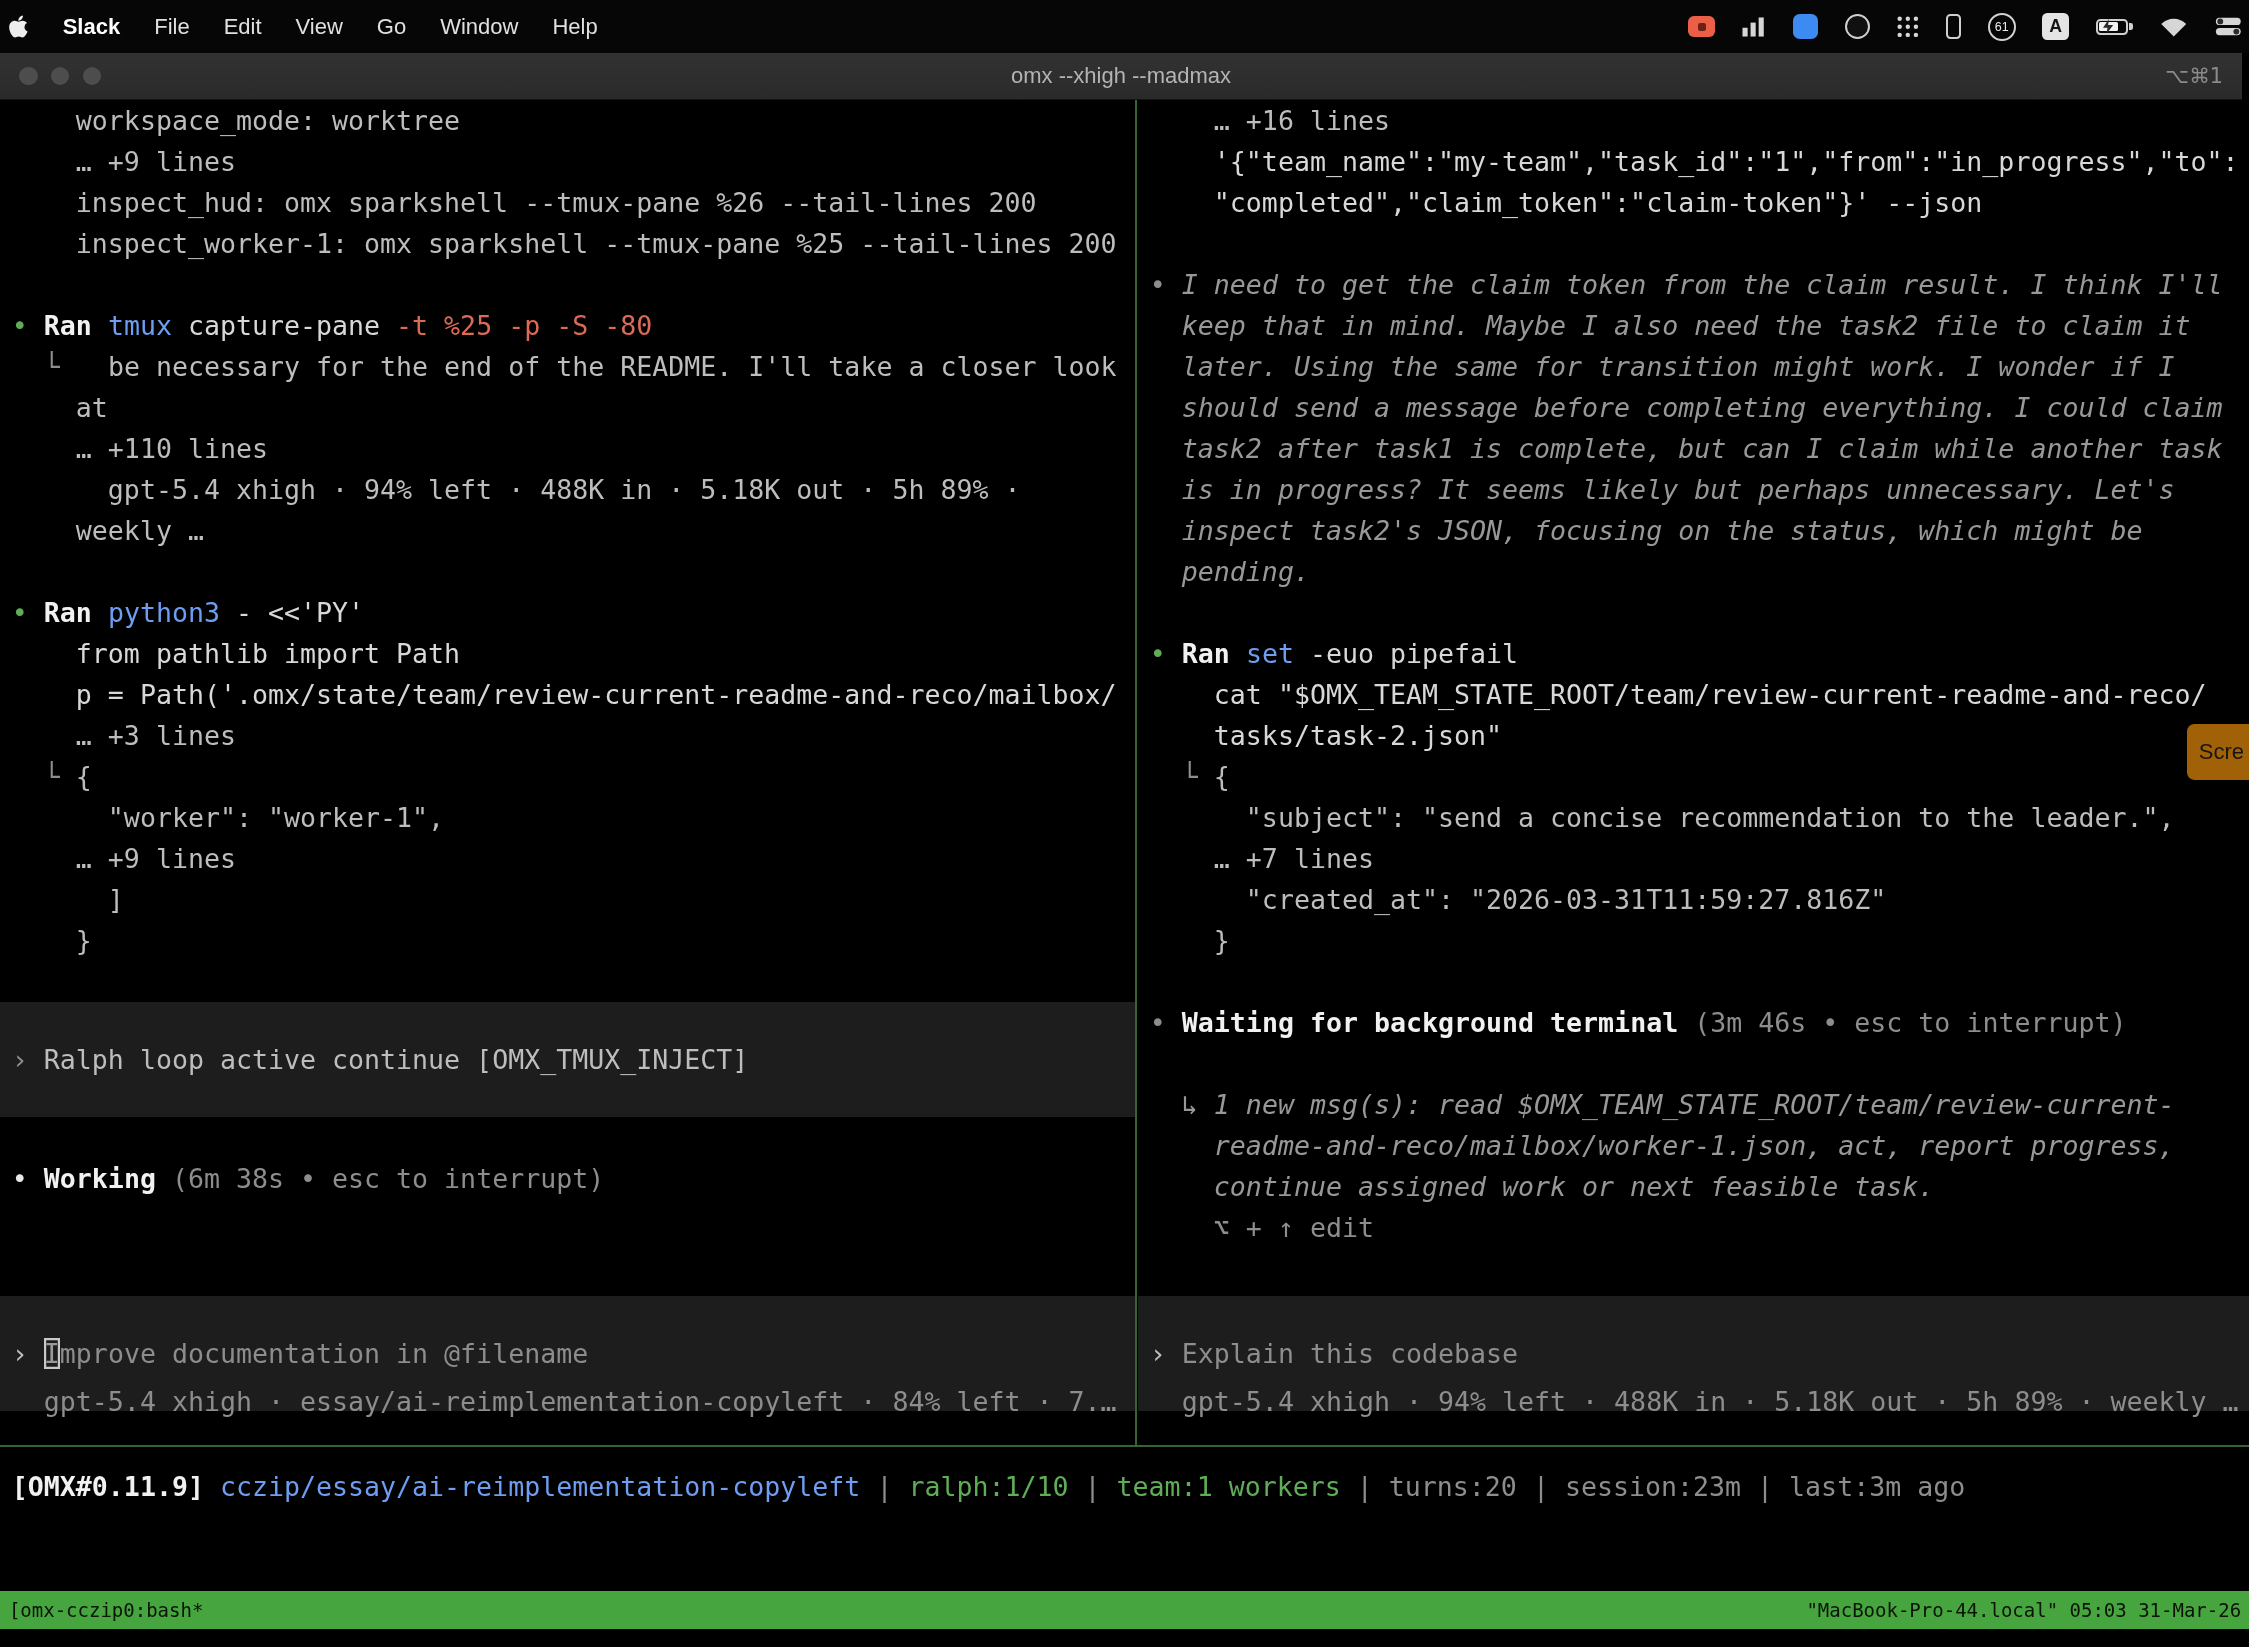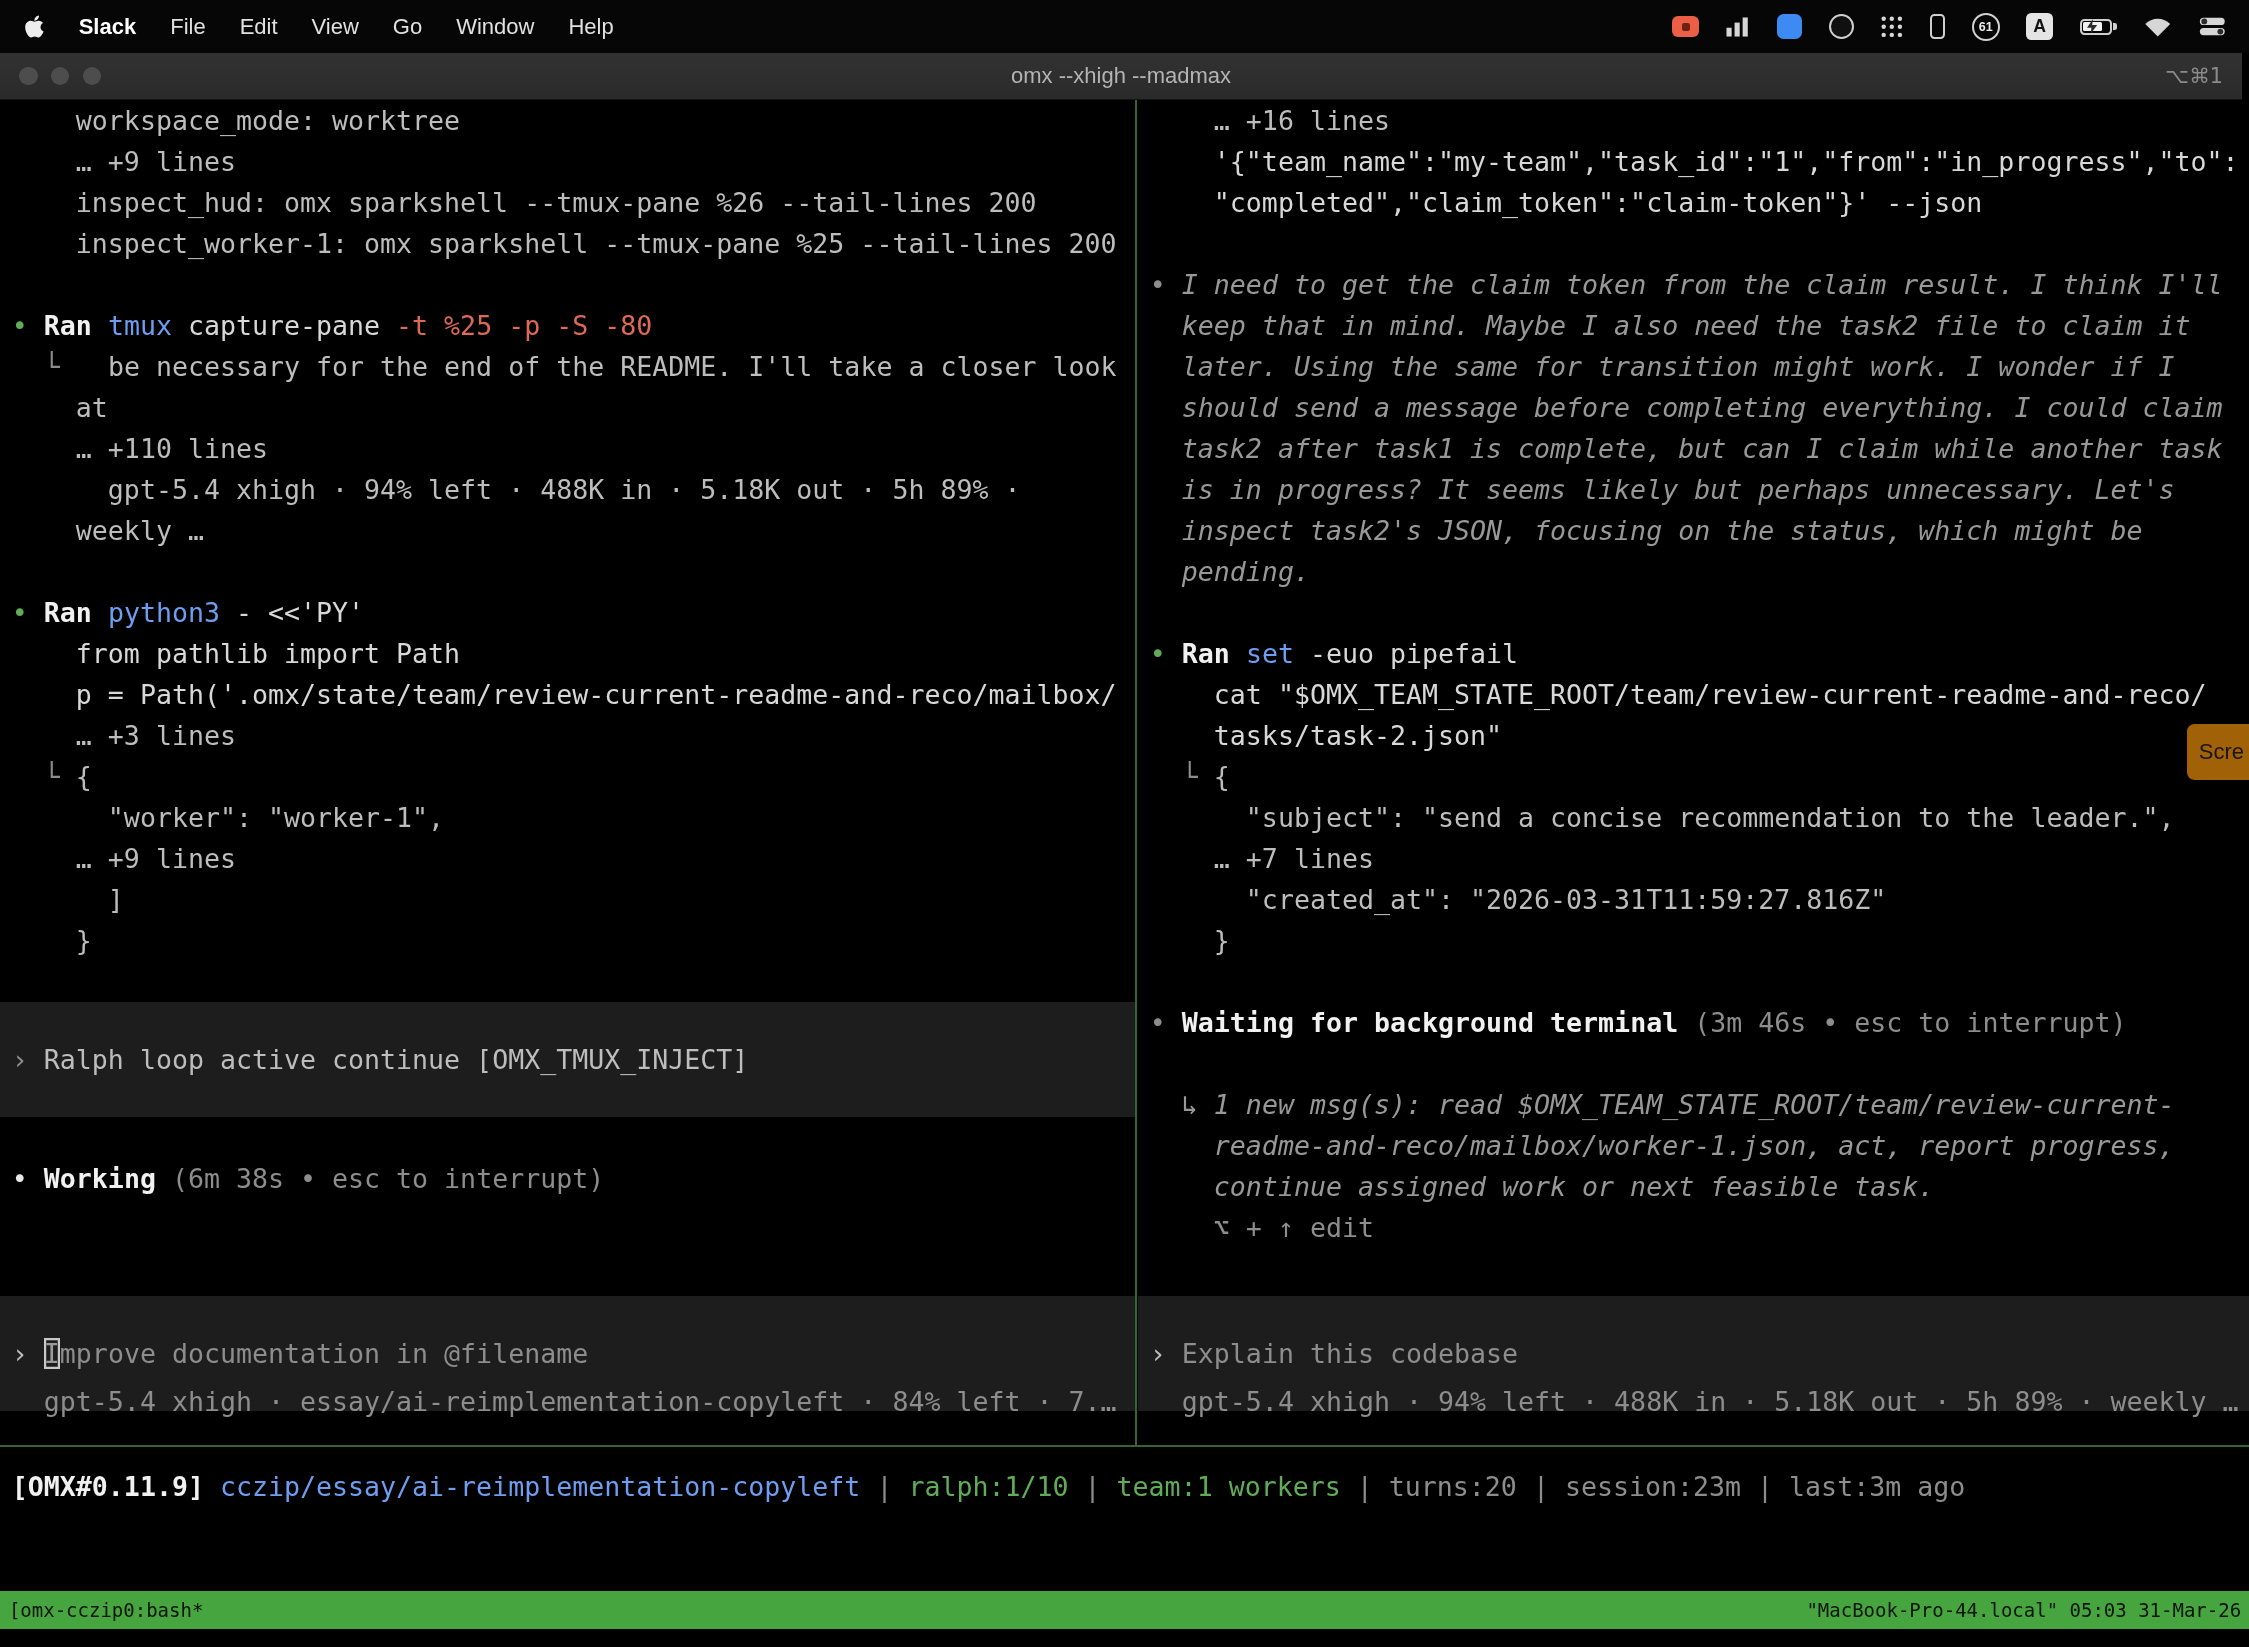--- a/index.html
+++ b/index.html
@@ -2,34 +2,34 @@
 <html style="font-size:11.8px"><head>
 <meta charset="utf-8">
 <style>
   html,body{margin:0;padding:0;background:#000;}
   .screen{position:relative;width:2250px;height:1648px;background:#000;overflow:hidden;
           font-family:"Liberation Sans",sans-serif;}
 
   
   .menubar{position:absolute;top:0;left:0;right:0;height:53px;background:#060606;
            display:flex;align-items:center;justify-content:space-between;color:#e3e3e3;
-           font-size:22px;padding:0 24px;box-sizing:border-box;}
+           font-size:22px;padding:0 8px;box-sizing:border-box;}
   .mb-left{display:flex;align-items:center;gap:34px;}
   .mb-apple svg{width:20.7px;height:25px;fill:#ededed;display:block;}
   .mb-app{font-weight:bold;color:#fff;}
   .mb-item{color:#e0e0e0;}
   .mb-right{display:flex;align-items:center;gap:26.6px;}
   .icon{display:inline-flex;align-items:center;justify-content:center;}
   .rec{width:26.6px;height:20.7px;border-radius:5.9px;background:#ec5f47;display:flex;align-items:center;justify-content:center;}
   .rec i{width:8px;height:8px;border-radius:2.2px;background:#6e2014;display:block;}
   .blueapp{width:25px;height:25px;border-radius:6.6px;background:#3d8bf2;}
   .rounddark{width:25px;height:25px;border-radius:50%;background:#101010;border:2.2px solid #cfcfcf;box-sizing:border-box;}
   .phone{width:14.8px;height:25px;border:2.2px solid #cfcfcf;border-radius:4.4px;box-sizing:border-box;}
   .badge61{width:28px;height:28px;border:2.2px solid #d2d2d2;border-radius:50%;display:flex;align-items:center;
-           justify-content:center;font-size:12.5px;color:#ececec;box-sizing:border-box;font-weight:bold;}
+           justify-content:center;font-size:12.5px;color:#ececec;box-sizing:border-box;font-weight:normal;}
   .keyA{width:26.6px;height:26.6px;background:#e4e4e4;color:#141414;border-radius:5.2px;display:flex;
         align-items:center;justify-content:center;font-size:17.7px;font-weight:bold;}
   .batt{display:flex;align-items:center;position:relative;}
   .batt .body{width:32px;height:16px;border:2.2px solid #cfcfcf;border-radius:4.4px;position:relative;box-sizing:border-box;}
   .batt .fill{position:absolute;left:1.5px;top:1.5px;bottom:1.5px;width:19px;background:#f2f2f2;border-radius:1.5px;}
   .batt .nub{width:3.7px;height:7.4px;background:#cfcfcf;border-radius:0 2.2px 2.2px 0;margin-left:1.5px;}
   .batt svg{position:absolute;left:7.4px;top:0.7px;}
 
   
   .titlebar{position:absolute;top:53px;left:0;right:8px;height:47px;

